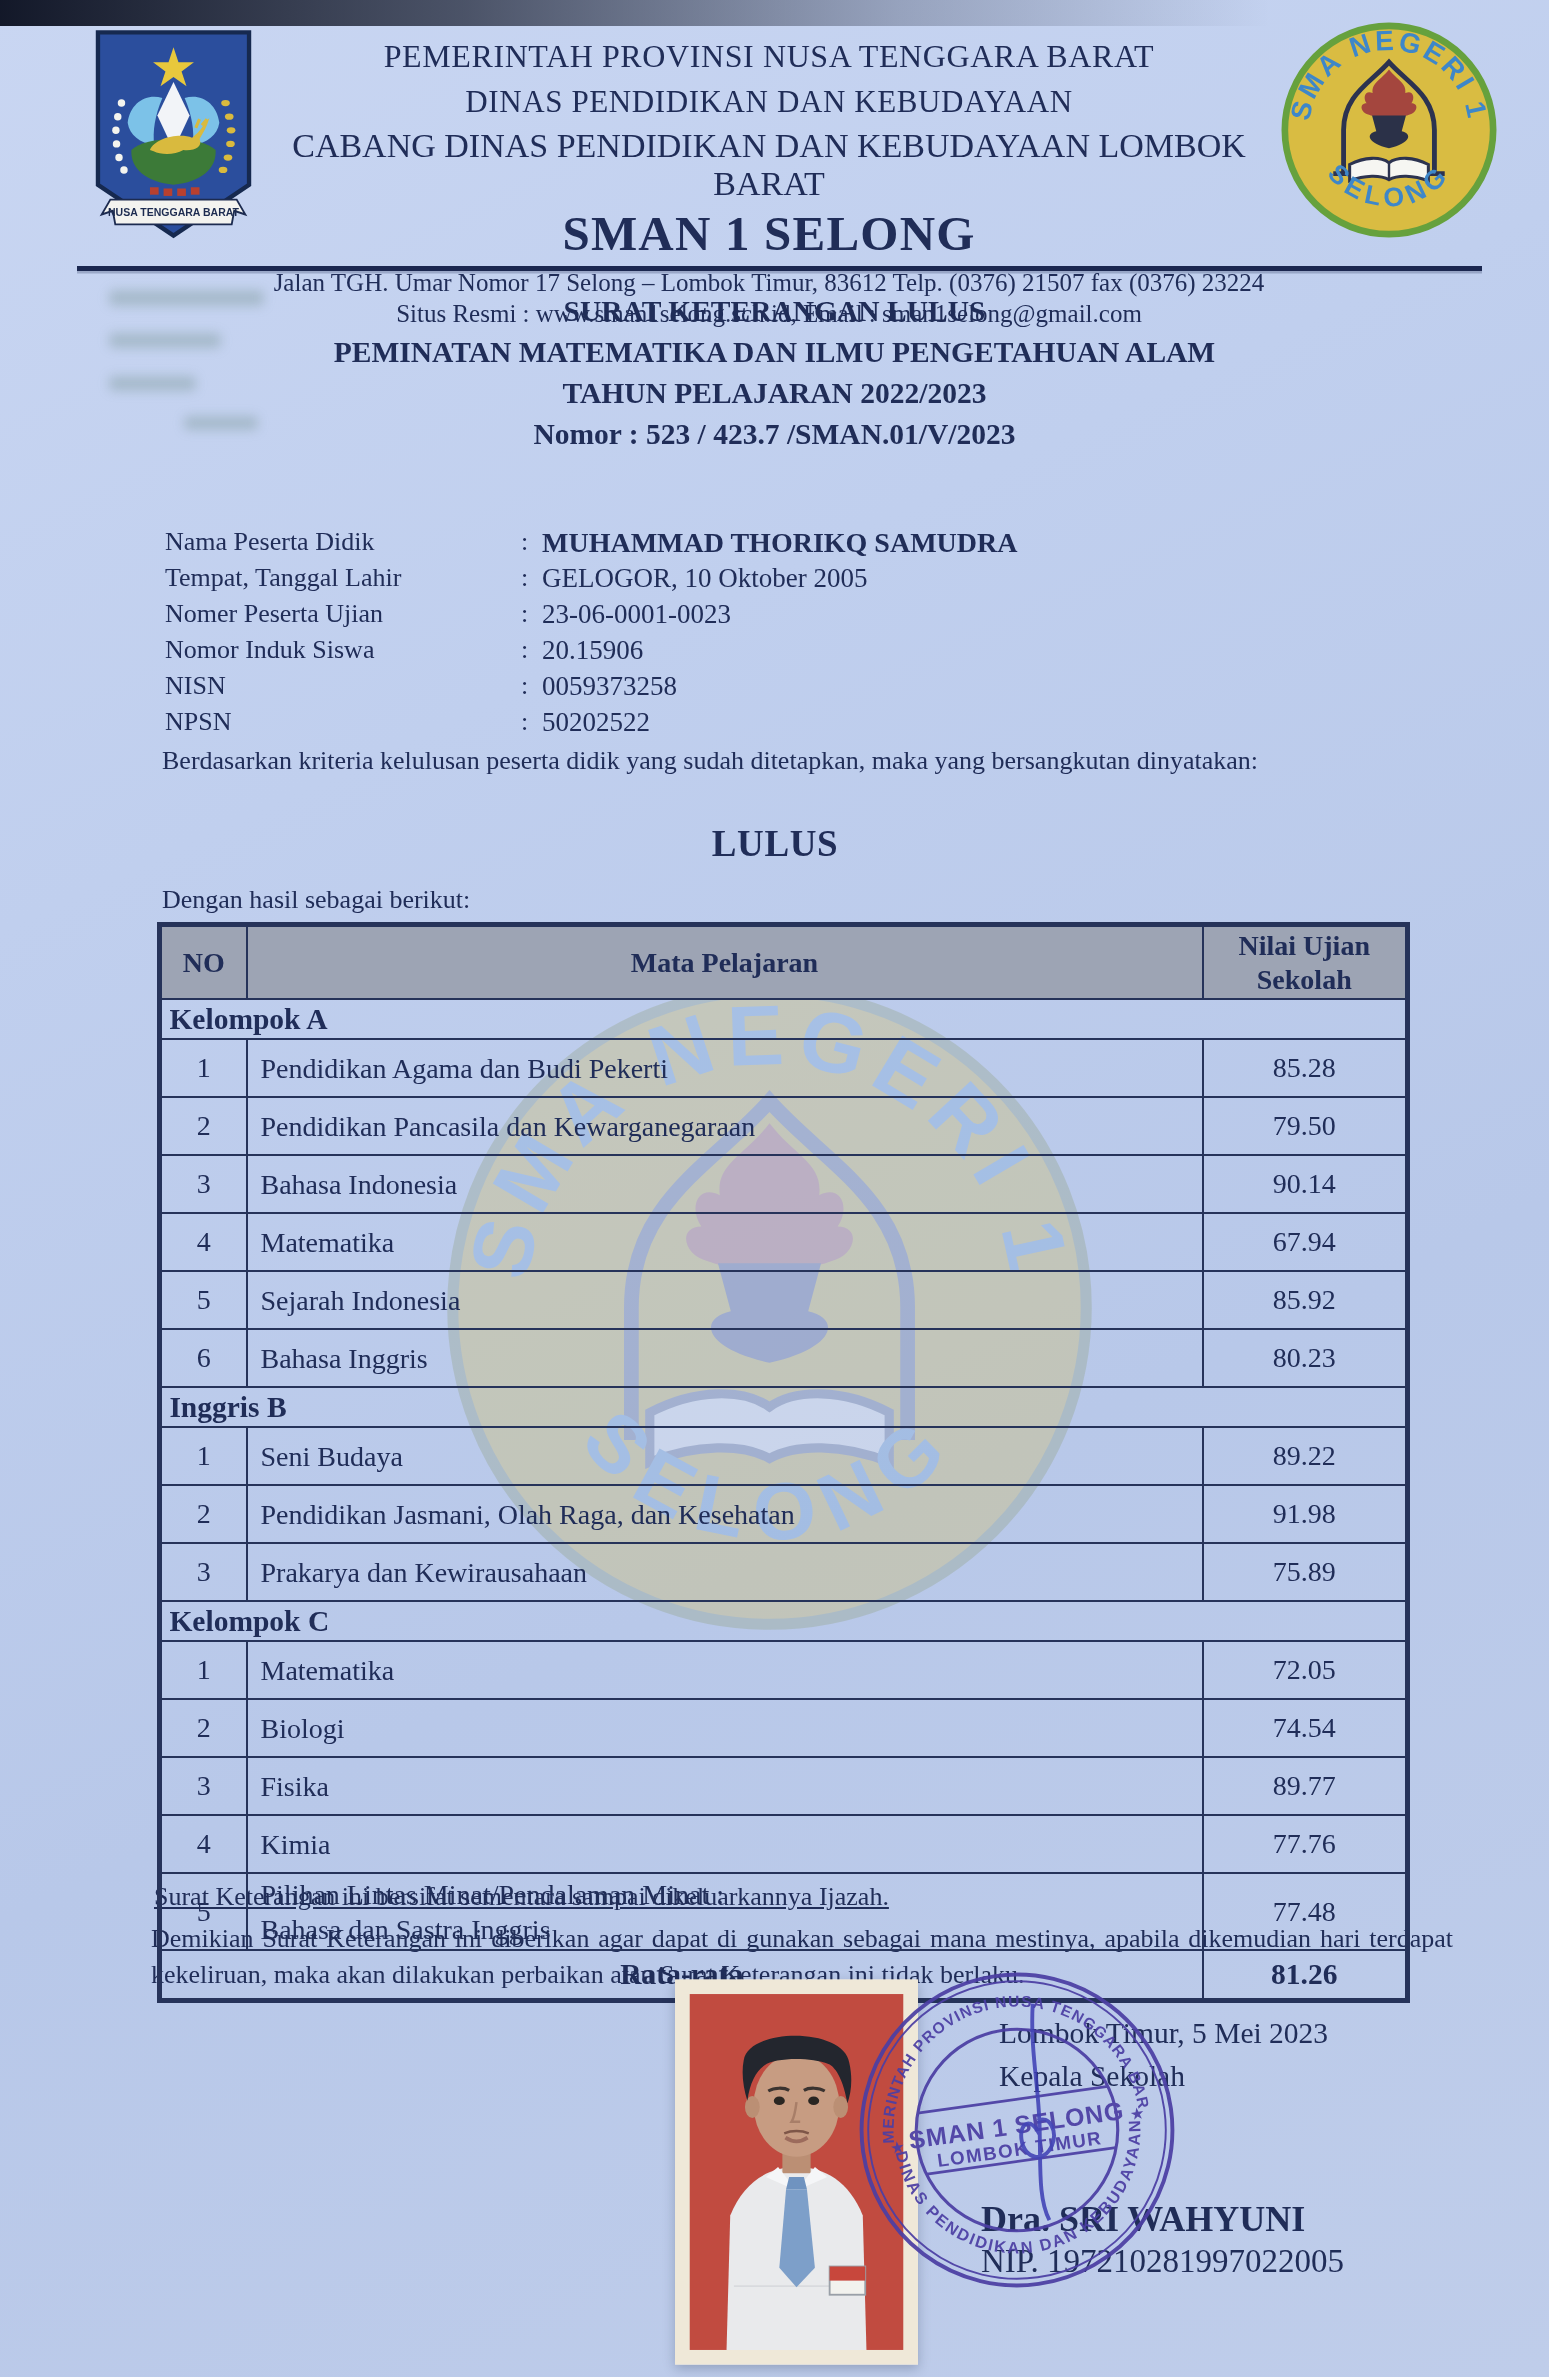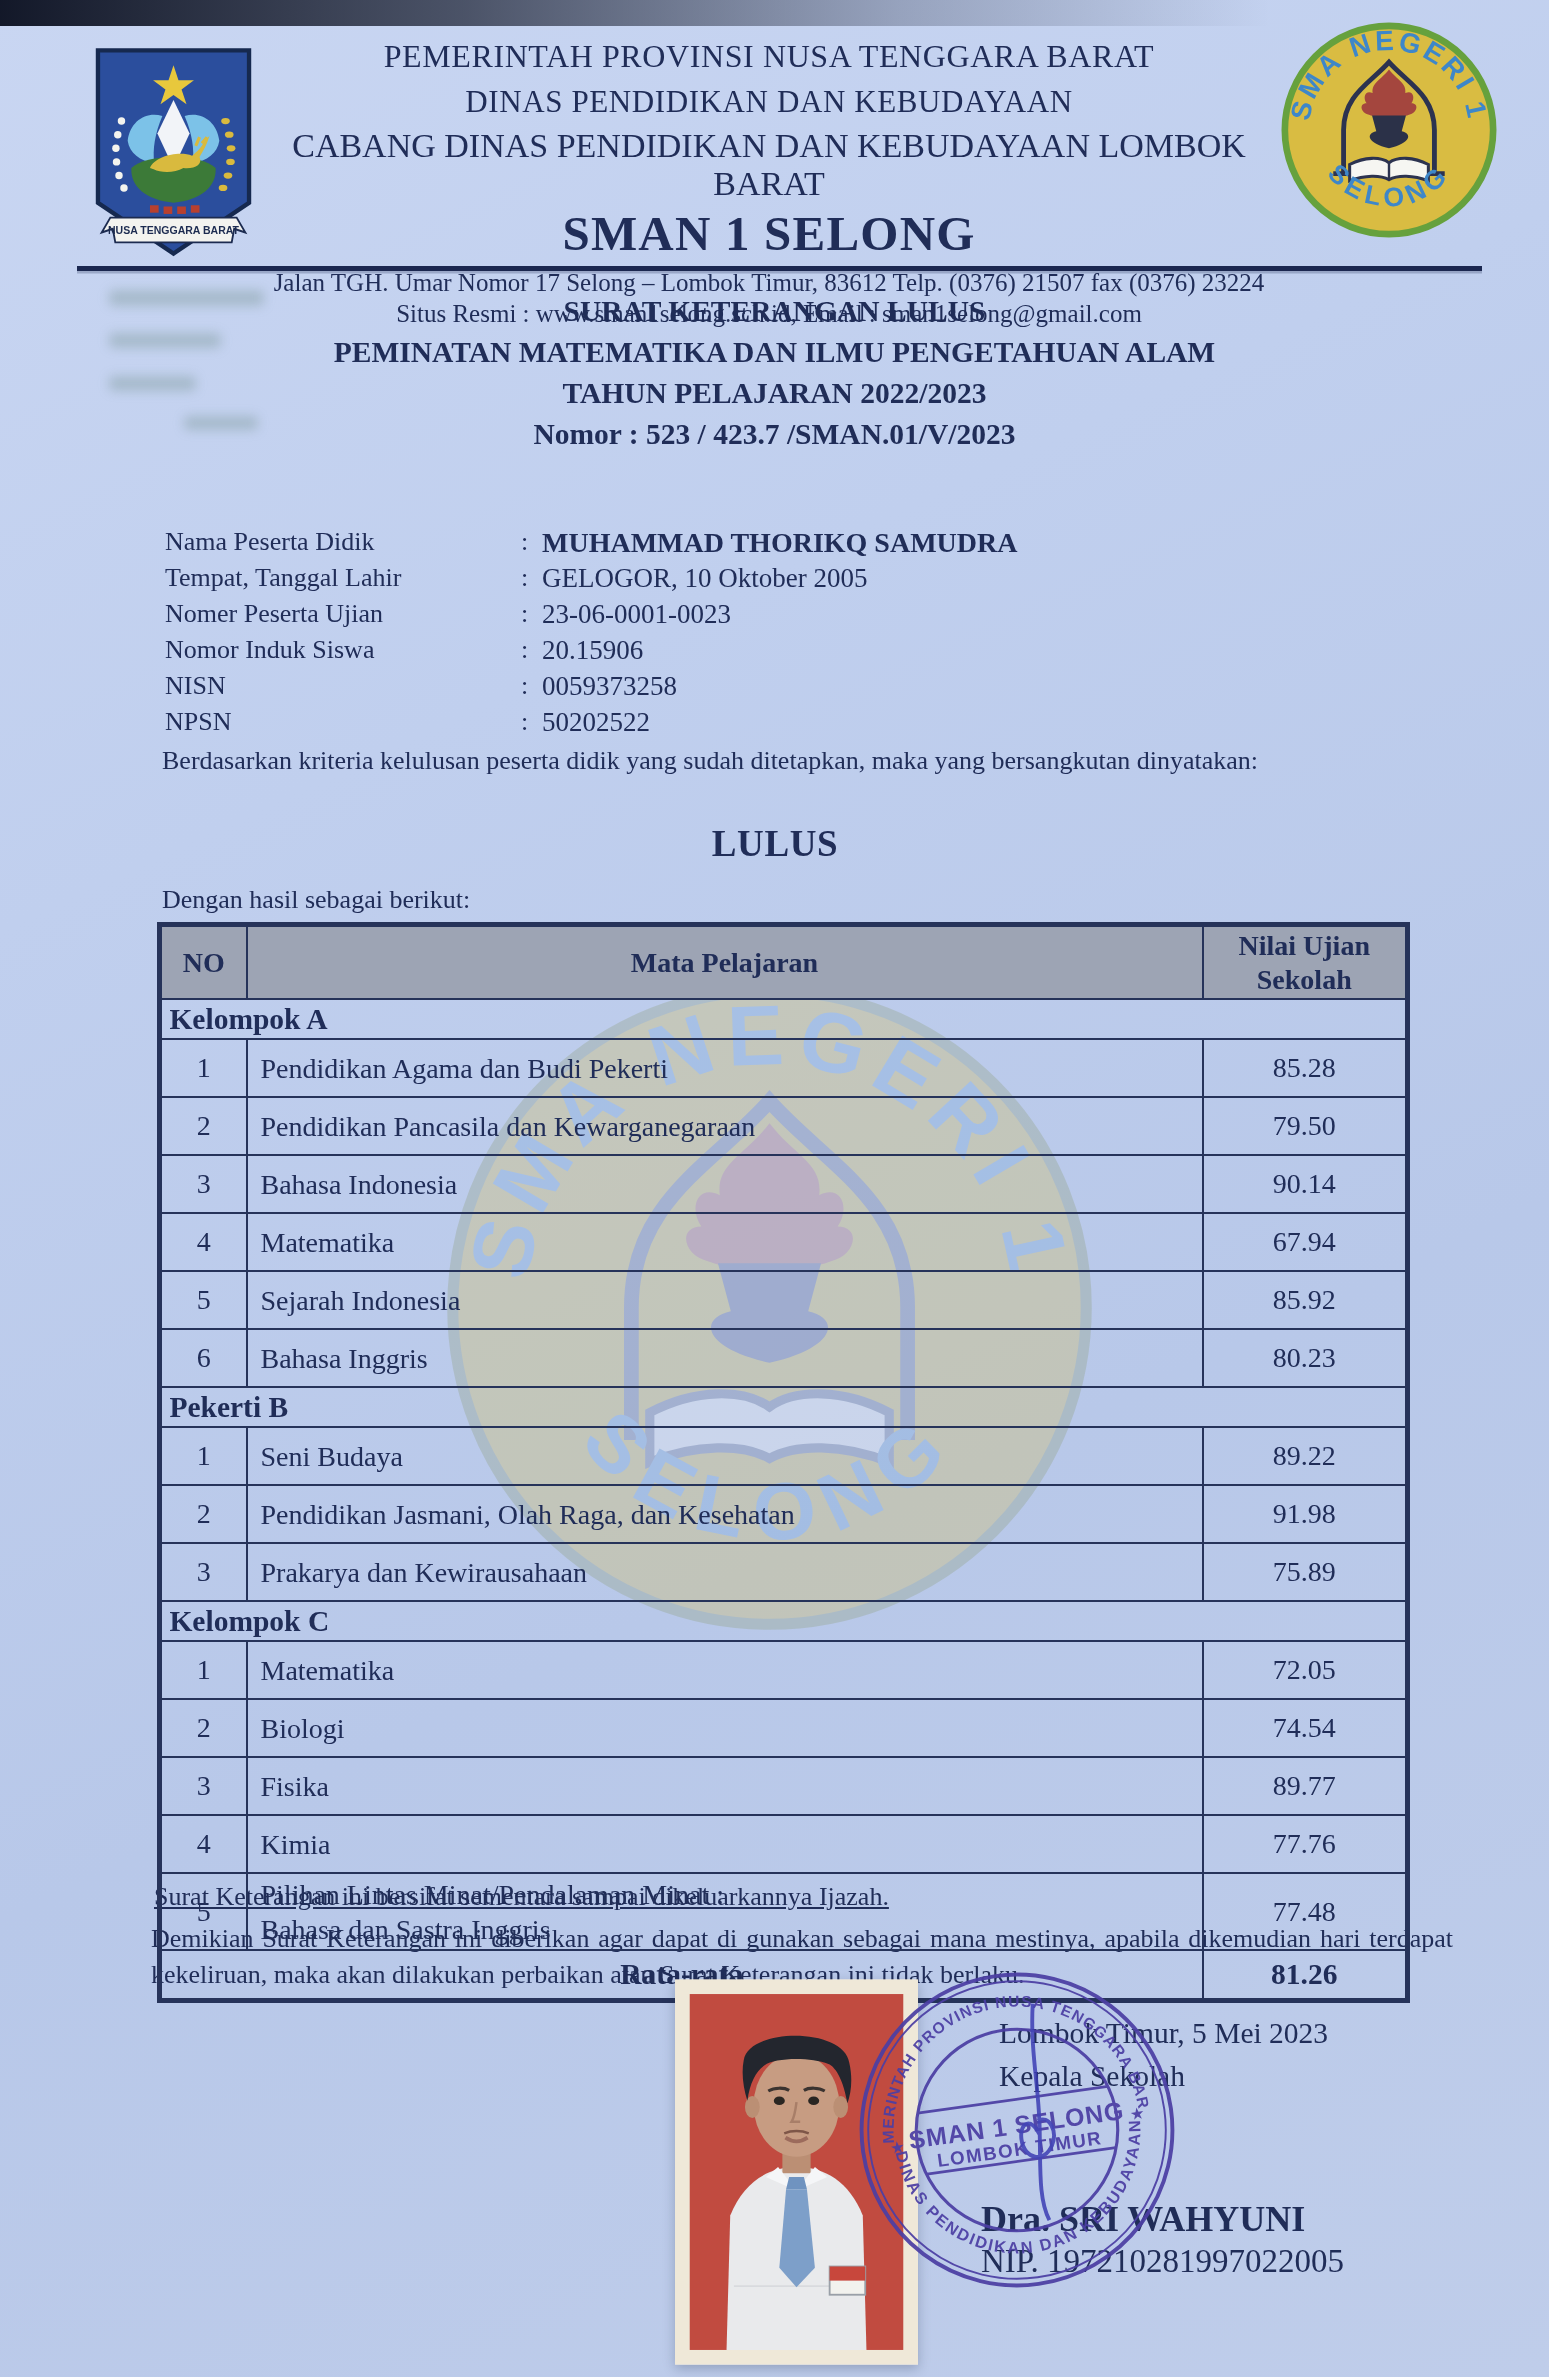--- a/index.html
+++ b/index.html
@@ -67,21 +67,21 @@
 
 <div id="canvas">
 
   <div class="abs edge-top"></div>
 
   <div class="abs smudge" style="left:109px;top:290px;width:155px;height:16px;"></div>
   <div class="abs smudge" style="left:109px;top:333px;width:112px;height:14.8px;"></div>
   <div class="abs smudge" style="left:109px;top:376px;width:87px;height:14.8px;"></div>
   <div class="abs smudge" style="left:184px;top:416px;width:74px;height:13.5px;"></div>
 
-  <div class="abs" style="left:93px;top:46px;width:161px;height:212px;">
+  <div class="abs" style="left:93px;top:28px;width:161px;height:212px;">
     <svg viewBox="0 0 260 340" width="161" height="212" xmlns="http://www.w3.org/2000/svg">
       <path d="M8,6 H252 V252 L130,334 L8,252 Z" fill="#2b4e9d" stroke="#16294f" stroke-width="7"></path>
       <path d="M130,30 L138,54 L163,54 L143,69 L151,93 L130,78 L109,93 L117,69 L97,54 L122,54 Z" fill="#e8c83c"></path>
       <polygon points="130,86 156,140 130,196 104,140" fill="#f2f4f8"></polygon>
       <path d="M56,152 C60,120 86,104 112,112 C100,140 96,166 99,188 C76,185 59,172 56,152 Z" fill="#7cc2e8"></path>
       <path d="M204,152 C200,120 174,104 148,112 C160,140 164,166 161,188 C184,185 201,172 204,152 Z" fill="#7cc2e8"></path>
       <path d="M62,196 C86,172 174,172 198,196 C200,226 174,248 130,252 C86,248 60,226 62,196 Z" fill="#3c7a38"></path>
       <path d="M92,196 C100,176 140,168 160,176 C168,170 176,162 180,152 L188,144 C184,158 178,168 172,178 C178,190 164,198 146,196 C132,204 110,204 98,198 Z" fill="#d9ba3e"></path>
       <path d="M166,160 L172,146 M176,156 L184,146" stroke="#d9ba3e" stroke-width="5" fill="none"></path>
       <g fill="#f4f4ee">
@@ -251,21 +251,21 @@
             <td class="c-no">5</td>
             <td class="c-subj">Sejarah Indonesia</td>
             <td class="c-score">85.92</td>
           </tr>
           <tr class="data-row">
             <td class="c-no">6</td>
             <td class="c-subj">Bahasa Inggris</td>
             <td class="c-score">80.23</td>
           </tr>
           <tr class="group-row">
-            <td colspan="3">Pekerti B</td>
+            <td colspan="3">Inggris B</td>
           </tr>
           <tr class="data-row">
             <td class="c-no">1</td>
             <td class="c-subj">Seni Budaya</td>
             <td class="c-score">89.22</td>
           </tr>
           <tr class="data-row">
             <td class="c-no">2</td>
             <td class="c-subj">Pendidikan Jasmani, Olah Raga, dan Kesehatan</td>
             <td class="c-score">91.98</td>

